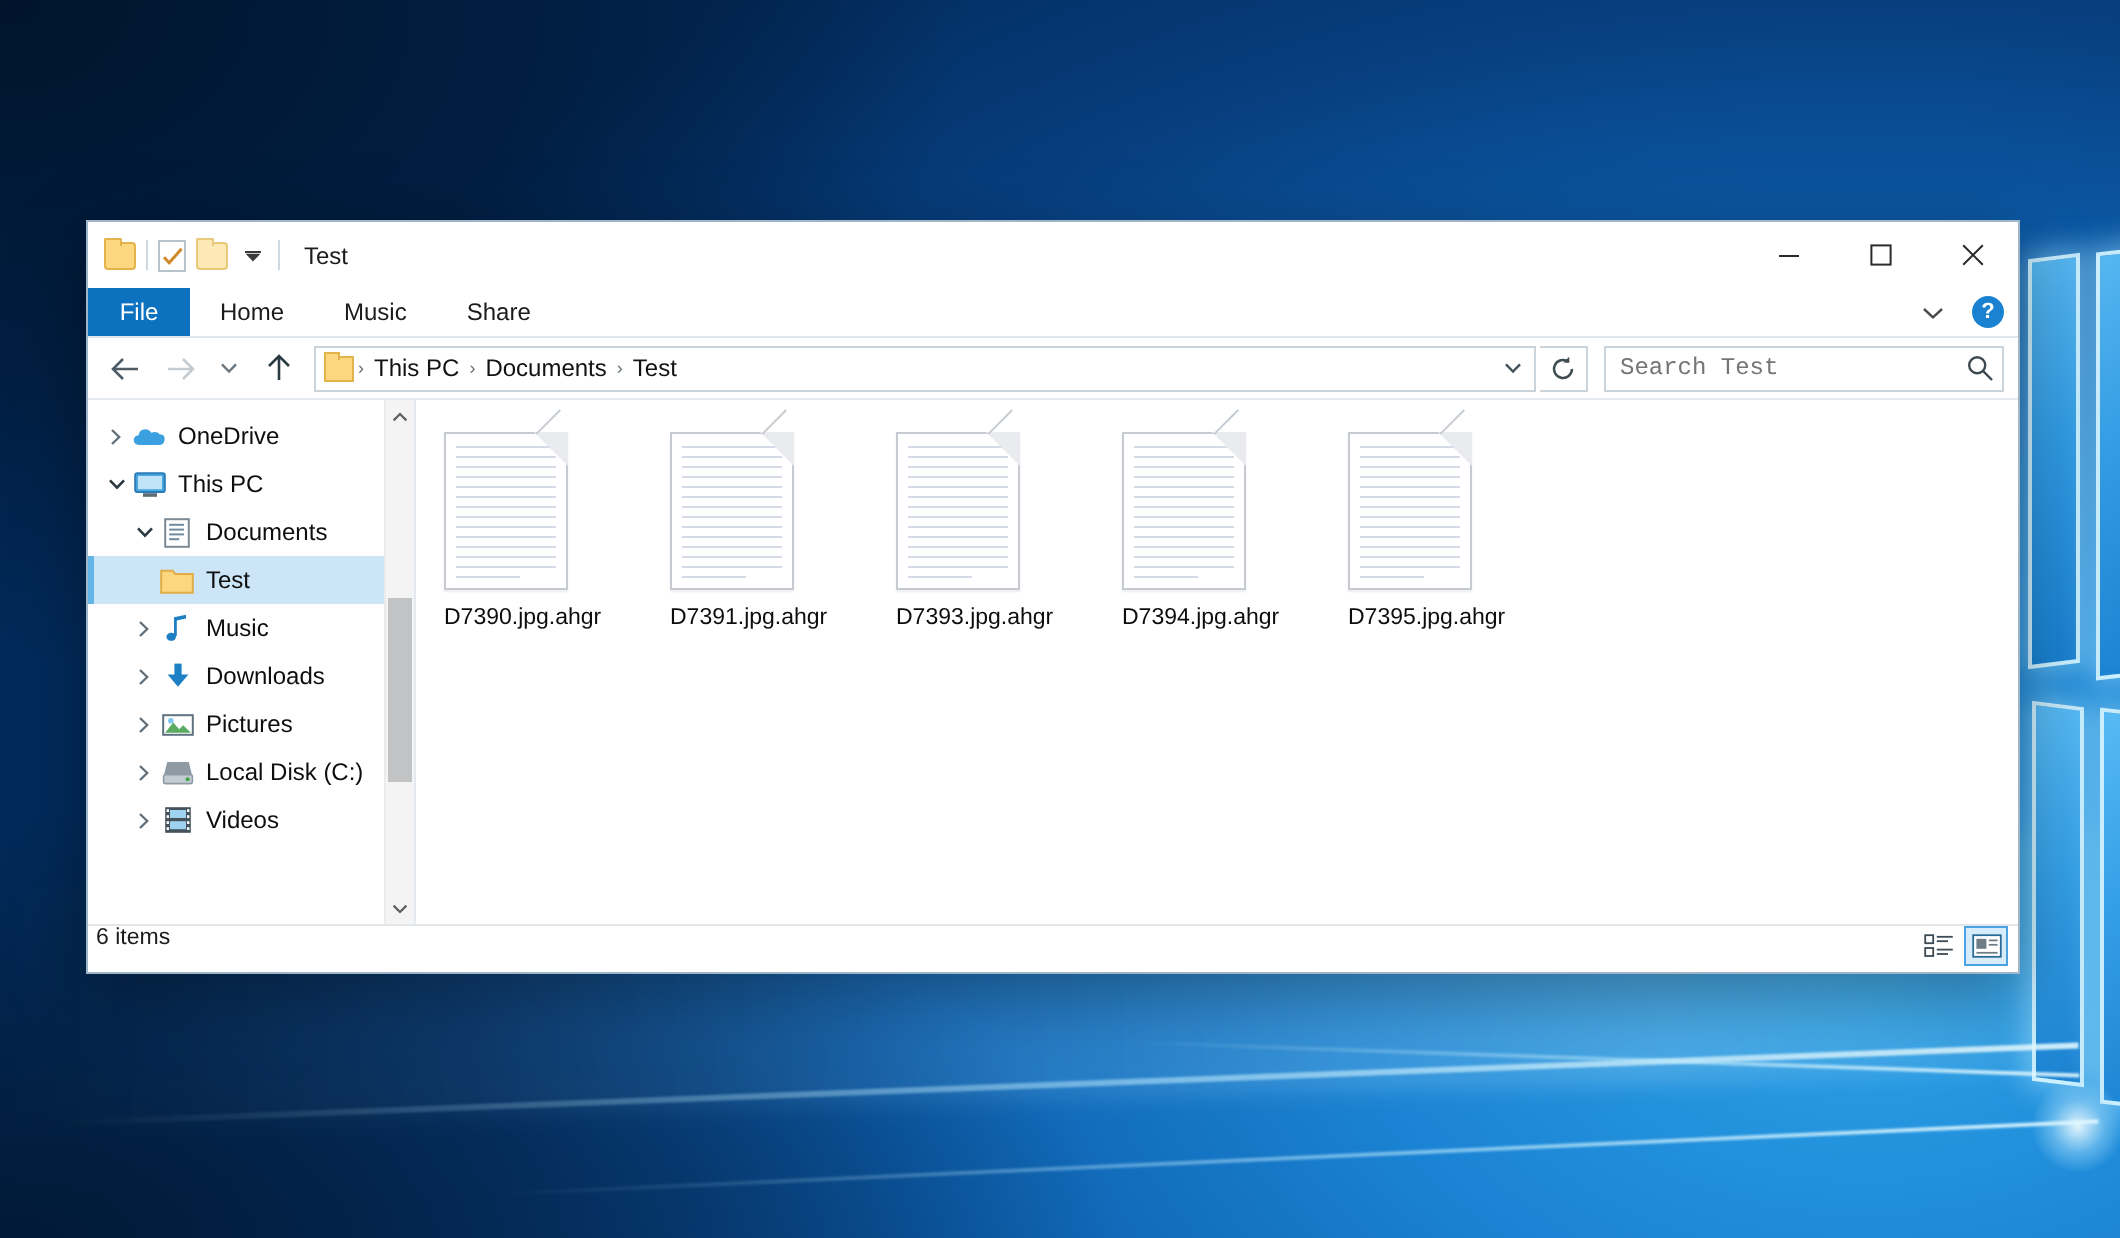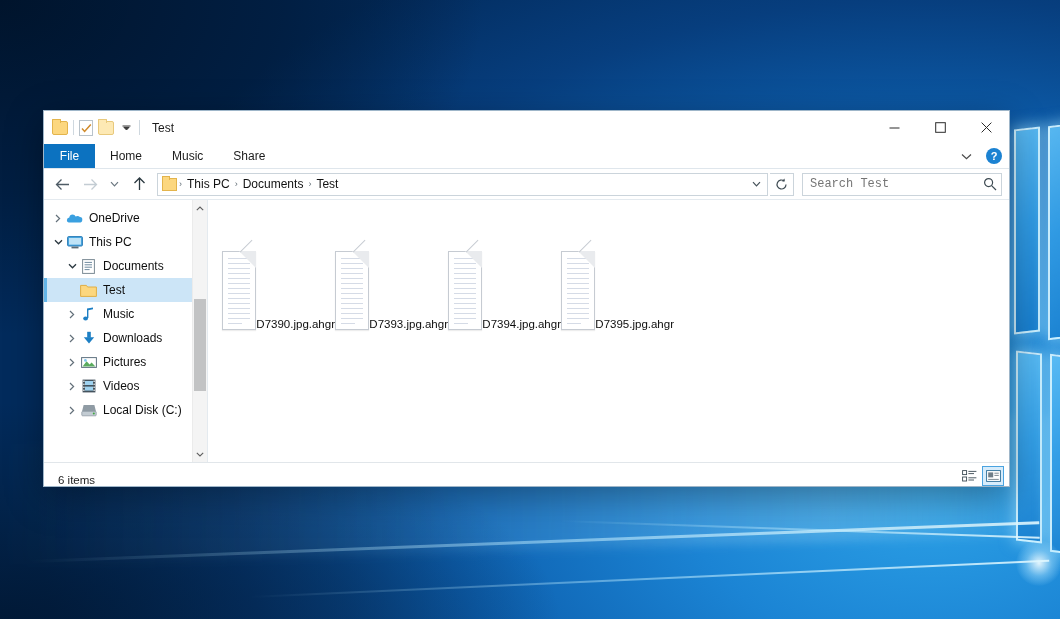--- a/index.html
+++ b/index.html
@@ -373,22 +373,22 @@
     display: flex;
     flex-wrap: wrap;
     align-content: flex-start;
     min-width: 0;
     overflow: hidden;
   }
   .fitem {
     width: 113px;
     height: 118px;
     display: flex;
-    flex-direction: row;
-    align-items: flex-end;
+    flex-direction: column;
+    align-items: flex-start;
     padding-top: 4px;
   }
   .doc-icon {
     width: 62px;
     height: 79px;
     position: relative;
     background: #ffffff;
     border: 1px solid #c6cbd2;
     border-top-right-radius: 0;
     box-shadow: 0 1px 1px rgba(0,0,0,0.07);
@@ -424,22 +424,22 @@
     text-align: center;
     white-space: nowrap;
   }
 
   
   #statusbar {
     height: 24px;
     border-top: 1px solid #e1e6ea;
     background: #ffffff;
     display: flex;
-    align-items: flex-end;
-    padding: 0 5px 0 14px;
+    align-items: flex-start;
+    padding: 0 5px 0 4px;
     flex: 0 0 auto;
   }
   #status-text { font-size: 11.5px; color: #1d1d1d; }
   #status-spacer { flex: 1 1 auto; }
   .viewbtn {
     width: 22px; height: 20px;
     display: flex; align-items: center; justify-content: center;
     color: #3b4a54;
     margin-left: 2px;
   }
@@ -685,20 +685,37 @@
               </svg>
           </span>
           <span class="t-ico">
             <svg width="16" height="13" viewBox="0 0 16 13">
               <rect x="0.6" y="1.6" width="14.8" height="9.8" fill="#ffffff" stroke="#5f7280" stroke-width="1"></rect>
               <path d="M1.6 10.4 L5.6 5.2 L8.6 8.6 L10.6 6.6 L14.4 10.4 Z" fill="#5aab5e"></path>
               <circle cx="4.4" cy="4.4" r="1.4" fill="#7fc6ee"></circle>
             </svg>
           </span>
           <span class="t-label">Pictures</span>
+        </div>
+
+        <div class="tree-item">
+          <span class="t-indent" style="width:20px"></span>
+          <span class="chev">
+            <svg width="6" height="9" viewBox="0 0 6 9">
+                <path d="M1 1 L4.6 4.5 L1 8" stroke="#63707a" stroke-width="1.2" fill="none"></path>
+              </svg>
+          </span>
+          <span class="t-ico">
+            <svg width="16" height="13" viewBox="0 0 16 13">
+              <path d="M2.6 1 L13.4 1 L15 7.4 L1 7.4 Z" fill="#8f9ba4"></path>
+              <rect x="0.8" y="7.4" width="14.4" height="4.4" rx="0.8" fill="#c3ccd3" stroke="#8f9ba4" stroke-width="0.8"></rect>
+              <circle cx="12.8" cy="9.6" r="1" fill="#3fa63f"></circle>
+            </svg>
+          </span>
+          <span class="t-label">Local Disk (C:)</span>
         </div>
 
         <div class="tree-item">
           <span class="t-indent" style="width:20px"></span>
           <span class="chev">
             <svg width="6" height="9" viewBox="0 0 6 9">
                 <path d="M1 1 L4.6 4.5 L1 8" stroke="#63707a" stroke-width="1.2" fill="none"></path>
               </svg>
           </span>
           <span class="t-ico">
@@ -713,37 +730,20 @@
                 <rect x="1.3" y="10.6" width="1.2" height="1.4"></rect>
                 <rect x="11.5" y="1.6" width="1.2" height="1.4"></rect>
                 <rect x="11.5" y="4.6" width="1.2" height="1.4"></rect>
                 <rect x="11.5" y="7.6" width="1.2" height="1.4"></rect>
                 <rect x="11.5" y="10.6" width="1.2" height="1.4"></rect>
               </g>
             </svg>
           </span>
           <span class="t-label">Videos</span>
         </div>
-
-        <div class="tree-item">
-          <span class="t-indent" style="width:20px"></span>
-          <span class="chev">
-            <svg width="6" height="9" viewBox="0 0 6 9">
-                <path d="M1 1 L4.6 4.5 L1 8" stroke="#63707a" stroke-width="1.2" fill="none"></path>
-              </svg>
-          </span>
-          <span class="t-ico">
-            <svg width="16" height="13" viewBox="0 0 16 13">
-              <path d="M2.6 1 L13.4 1 L15 7.4 L1 7.4 Z" fill="#8f9ba4"></path>
-              <rect x="0.8" y="7.4" width="14.4" height="4.4" rx="0.8" fill="#c3ccd3" stroke="#8f9ba4" stroke-width="0.8"></rect>
-              <circle cx="12.8" cy="9.6" r="1" fill="#3fa63f"></circle>
-            </svg>
-          </span>
-          <span class="t-label">Local Disk (C:)</span>
-        </div>
       </div>
 
       <div id="sb-scroll">
         <div class="sb-arrow">
           <svg width="8" height="5" viewBox="0 0 8 5">
               <path d="M0.8 4.2 L4 1 L7.2 4.2" stroke="#5e5e5e" stroke-width="1.1" fill="none"></path>
             </svg>
         </div>
         <div id="sb-track">
           <div id="sb-thumb"></div>
@@ -773,20 +773,43 @@
                 <i></i>
                 <i></i>
                 <i class="short"></i>
             </div>
             <div class="doc-fold"></div>
             <div class="doc-fold-edge"></div>
           </div>
           <div class="fname">D7390.jpg.ahgr</div>
         </div>
 
+        <div class="fitem">
+          <div class="doc-icon">
+            <div class="doc-lines">
+              <i></i>
+                <i></i>
+                <i></i>
+                <i></i>
+                <i></i>
+                <i></i>
+                <i></i>
+                <i></i>
+                <i></i>
+                <i></i>
+                <i></i>
+                <i></i>
+                <i></i>
+                <i class="short"></i>
+            </div>
+            <div class="doc-fold"></div>
+            <div class="doc-fold-edge"></div>
+          </div>
+          <div class="fname">D7391.jpg.ahgr</div>
+        </div>
 
 
         <div class="fitem">
           <div class="doc-icon">
             <div class="doc-lines">
               <i></i>
                 <i></i>
                 <i></i>
                 <i></i>
                 <i></i>

